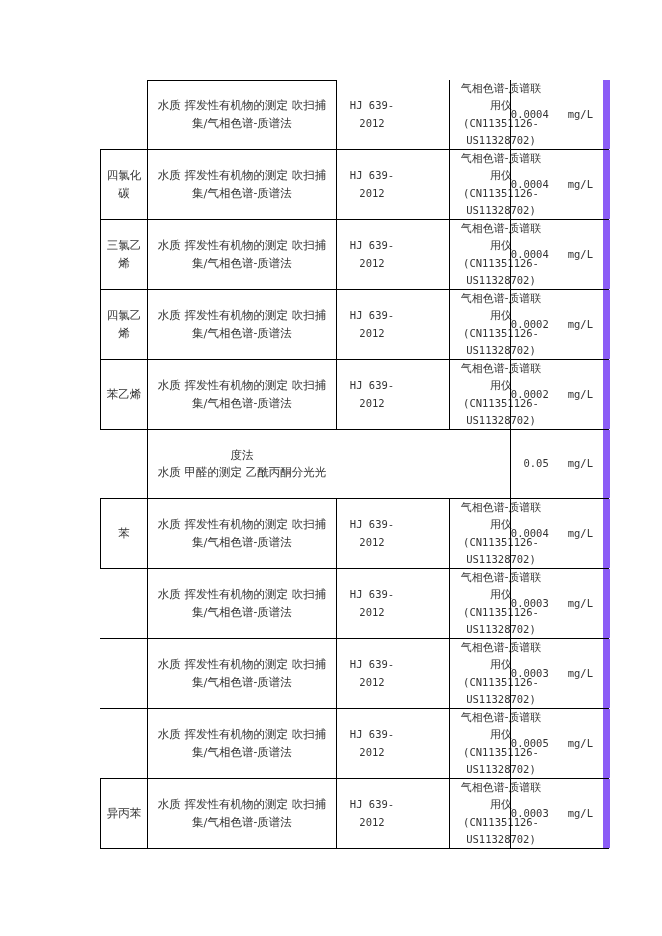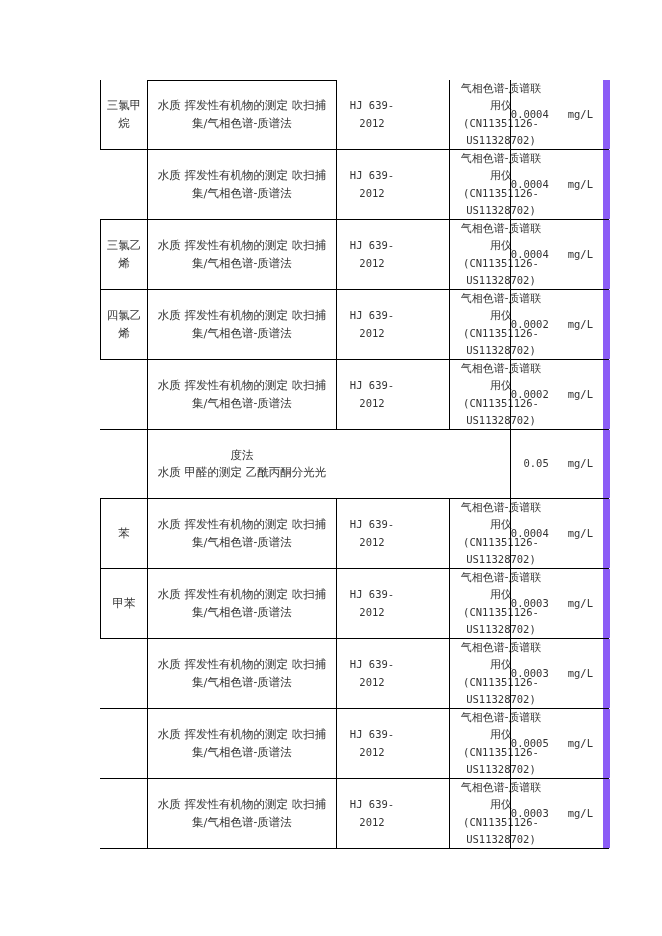--- a/index.html
+++ b/index.html
@@ -69,26 +69,20 @@
     .stack span { display: block; }
   </style>
 </head>
 <body>
 
 <div class="page">
   <div class="tbl">
     <div class="top-cap"></div>
     <div id="rows">
   <div class="row" style="top: 0px; height: 70px;">
-    <div class="cell c-name">
-      <div class="stack">
-        <span>三氯甲</span>
-        <span>烷</span>
-      </div>
-    </div>
     <div class="cell c-method">
       <div class="stack">
         <span>水质 挥发性有机物的测定 吹扫捕</span>
         <span>集/气相色谱-质谱法</span>
       </div>
     </div>
     <div class="cell c-std">
       <div class="stack">
         <span>HJ 639-</span>
         <span>2012</span>
@@ -101,20 +95,26 @@
         <span class="mono">(CN11351126-</span>
         <span class="mono">US11328702)</span>
       </div>
     </div>
     <div class="cell c-limit last">
       <span>0.0004   mg/L</span>
     </div>
   </div>
 
   <div class="row" style="top: 70px; height: 70px;">
+    <div class="cell c-name">
+      <div class="stack">
+        <span>四氯化</span>
+        <span>碳</span>
+      </div>
+    </div>
     <div class="cell c-method">
       <div class="stack">
         <span>水质 挥发性有机物的测定 吹扫捕</span>
         <span>集/气相色谱-质谱法</span>
       </div>
     </div>
     <div class="cell c-std">
       <div class="stack">
         <span>HJ 639-</span>
         <span>2012</span>
@@ -191,20 +191,26 @@
         <span class="mono">(CN11351126-</span>
         <span class="mono">US11328702)</span>
       </div>
     </div>
     <div class="cell c-limit last">
       <span>0.0002   mg/L</span>
     </div>
   </div>
 
   <div class="row" style="top: 280px; height: 70px;">
+    <div class="cell c-name">
+      <div class="stack">
+        <span>苯乙烯</span>
+
+      </div>
+    </div>
     <div class="cell c-method">
       <div class="stack">
         <span>水质 挥发性有机物的测定 吹扫捕</span>
         <span>集/气相色谱-质谱法</span>
       </div>
     </div>
     <div class="cell c-std">
       <div class="stack">
         <span>HJ 639-</span>
         <span>2012</span>
@@ -261,26 +267,20 @@
         <span class="mono">(CN11351126-</span>
         <span class="mono">US11328702)</span>
       </div>
     </div>
     <div class="cell c-limit last">
       <span>0.0004   mg/L</span>
     </div>
   </div>
 
   <div class="row" style="top: 489px; height: 70px;">
-    <div class="cell c-name">
-      <div class="stack">
-        <span>甲苯</span>
-
-      </div>
-    </div>
     <div class="cell c-method">
       <div class="stack">
         <span>水质 挥发性有机物的测定 吹扫捕</span>
         <span>集/气相色谱-质谱法</span>
       </div>
     </div>
     <div class="cell c-std">
       <div class="stack">
         <span>HJ 639-</span>
         <span>2012</span>
@@ -345,20 +345,26 @@
         <span class="mono">(CN11351126-</span>
         <span class="mono">US11328702)</span>
       </div>
     </div>
     <div class="cell c-limit last">
       <span>0.0005   mg/L</span>
     </div>
   </div>
 
   <div class="row" style="top: 699px; height: 70px;">
+    <div class="cell c-name">
+      <div class="stack">
+        <span>异丙苯</span>
+
+      </div>
+    </div>
     <div class="cell c-method">
       <div class="stack">
         <span>水质 挥发性有机物的测定 吹扫捕</span>
         <span>集/气相色谱-质谱法</span>
       </div>
     </div>
     <div class="cell c-std">
       <div class="stack">
         <span>HJ 639-</span>
         <span>2012</span>

